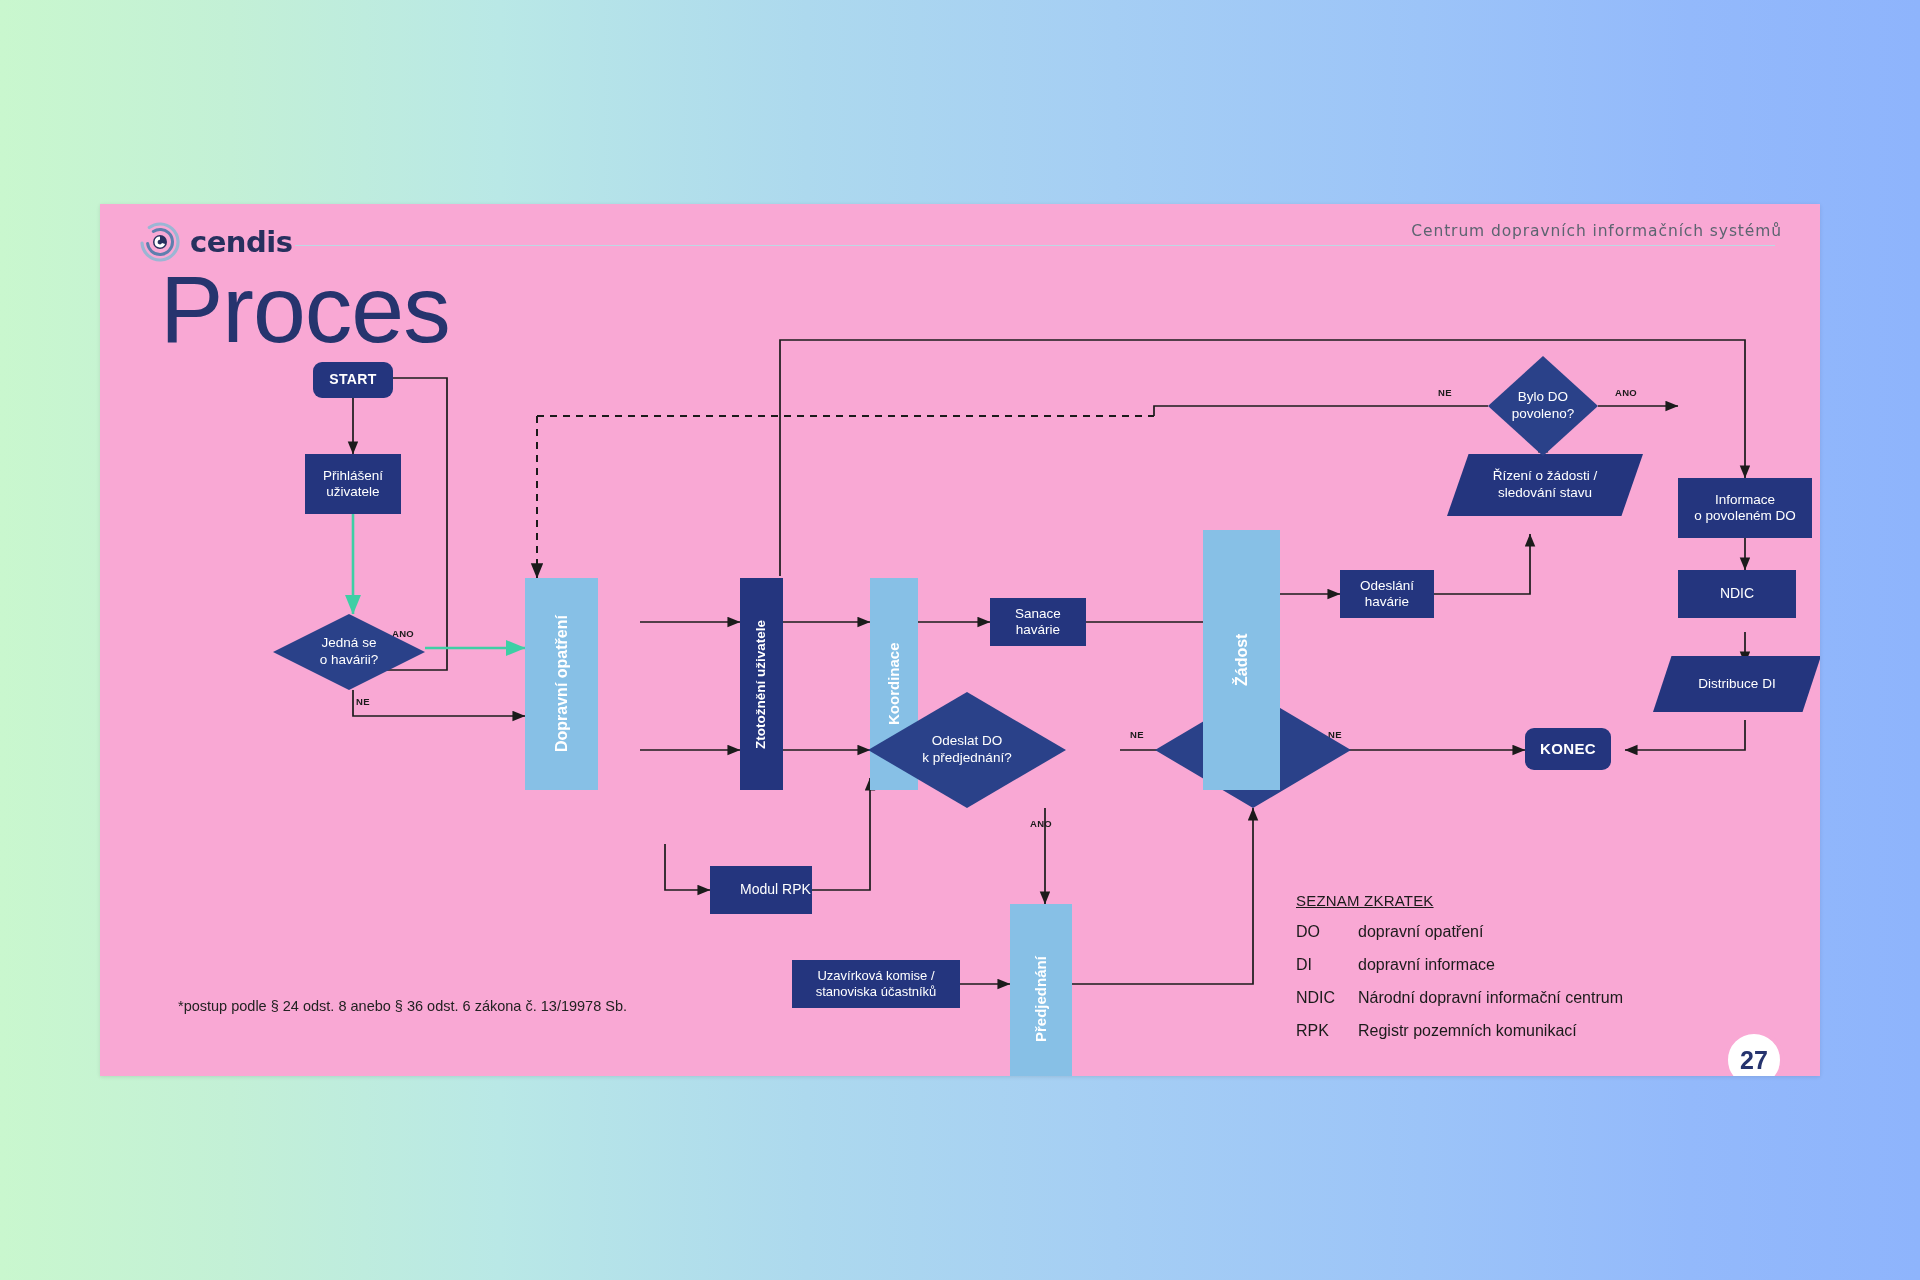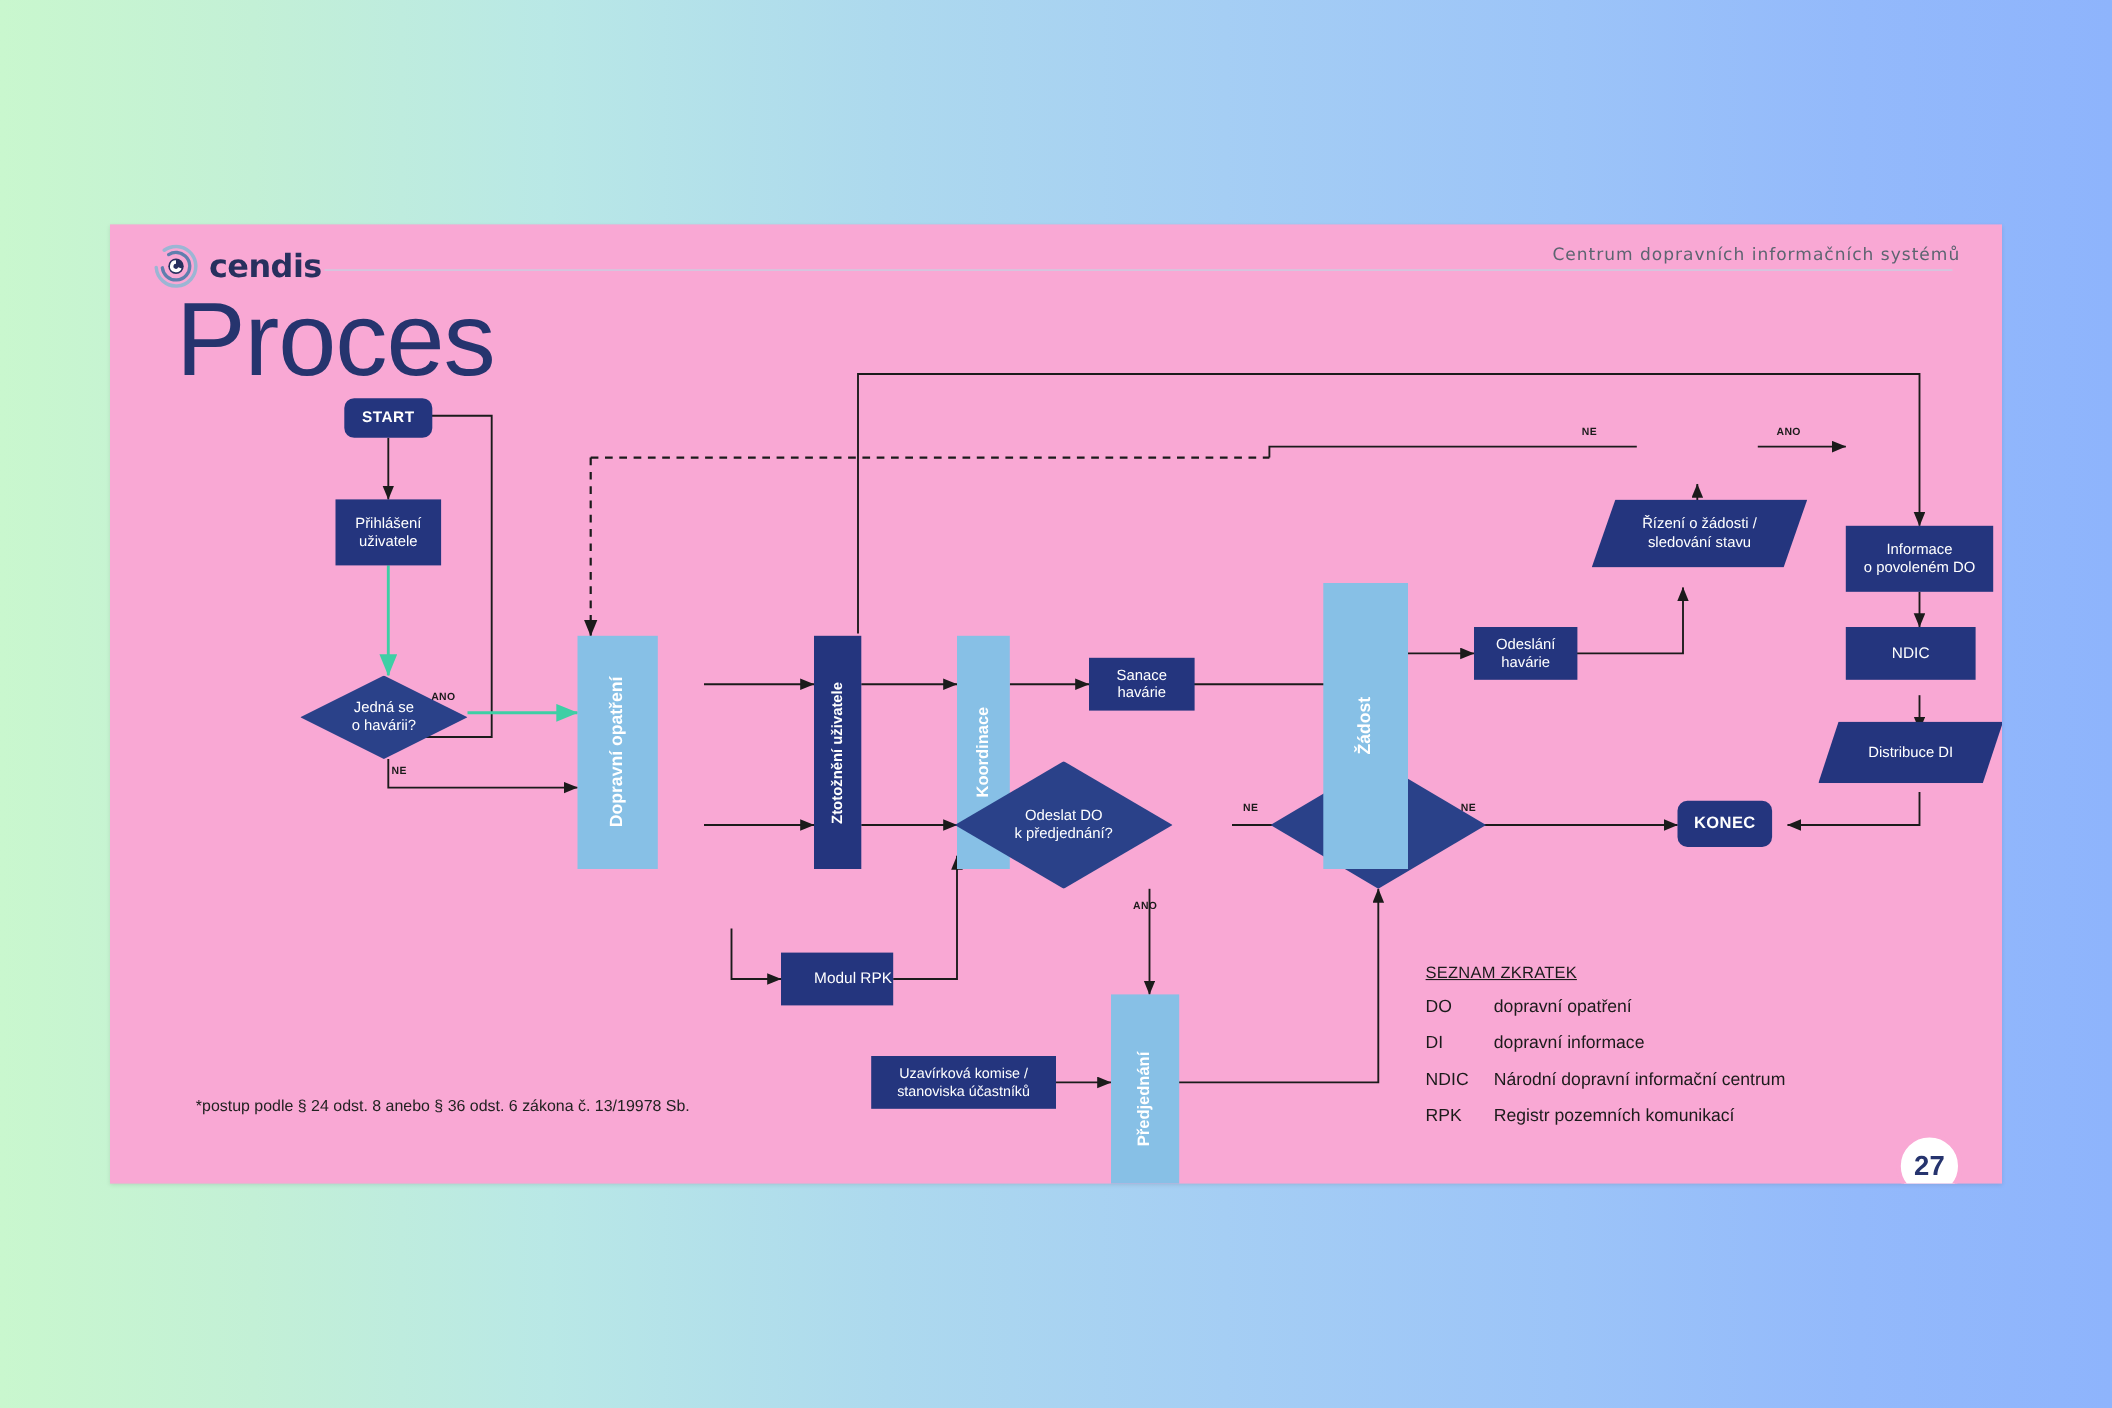--- a/index.html
+++ b/index.html
@@ -19,21 +19,21 @@
   .logo-wrap{position:absolute;left:40px;top:18px;display:flex;align-items:center;gap:10px;}
   .logo-mark{width:40px;height:40px;position:relative;}
   .logo-text{font-size:29px;font-weight:700;color:#27305e;letter-spacing:-.5px;font-family:"DejaVu Sans",sans-serif;}
   .hdr-rule{position:absolute;left:195px;top:41px;width:1480px;height:1px;background:#bcd9e4;}
   .hdr-right{position:absolute;right:38px;top:18px;font-size:15.5px;color:#5c6470;letter-spacing:.9px;font-family:"DejaVu Sans",sans-serif;}
   .page-title{position:absolute;left:60px;top:58px;font-size:95px;color:#26346e;font-family:"Liberation Sans",sans-serif;font-weight:400;letter-spacing:-1px;line-height:1;}
   .footnote{position:absolute;left:78px;top:794px;font-size:14.5px;color:#222;}
   .pagenum{position:absolute;right:36px;bottom:-14px;width:52px;height:52px;border:4px solid #f9a8d4;border-radius:50%;
            display:flex;align-items:center;justify-content:center;font-size:25px;font-weight:700;color:#26346e;background:#fff;}
   
-  .abbr{position:absolute;left:1196px;top:672px;}
+  .abbr{position:absolute;left:1196px;top:688px;}
   .abbr-title{font-size:15px;color:#1b1b1b;text-decoration:underline;margin-bottom:14px;letter-spacing:.2px;}
   .abbr-row{display:flex;font-size:16px;color:#1b1b1b;margin-bottom:15px;}
   .abbr-key{width:62px;flex:none;}
   
   .fc{position:absolute;left:0;top:0;width:1720px;height:872px;}
   .node{position:absolute;box-sizing:border-box;display:flex;align-items:center;justify-content:center;text-align:center;color:#fff;line-height:1.22;}
   .dark{background:#24357e;}
   .light{background:#87c0e6;}
   .rnd{border-radius:9px;font-weight:700;letter-spacing:.4px;}
   .vert{writing-mode:vertical-rl;transform:rotate(180deg);font-weight:700;}
@@ -198,20 +198,22 @@
 žádost?</div>
 
   <div class="node light vert" style="left:1103px;top:326px;width:77px;height:260px;font-size:16px;">Žádost</div>
 
   <div class="node dark" style="left:1240px;top:366px;width:94px;height:48px;font-size:13.5px;white-space:pre-line;">Odeslání
 havárie</div>
 
   <div class="para para-r" style="left:1347px;top:250px;width:196px;height:62px;font-size:13.5px;white-space:pre-line;text-align:center;">Řízení o žádosti /
 sledování stavu</div>
 
+  <div class="diamond" style="left:1388px;top:152px;width:110px;height:100px;font-size:13.5px;white-space:pre-line;">Bylo DO
+povoleno?</div>
 
   <div class="node dark" style="left:1578px;top:274px;width:134px;height:60px;font-size:13.5px;white-space:pre-line;">Informace
 o povoleném DO</div>
 
   <div class="node dark" style="left:1578px;top:366px;width:118px;height:48px;font-size:14px;">NDIC</div>
 
   <div class="para para-r" style="left:1553px;top:452px;width:168px;height:56px;font-size:13.5px;">Distribuce DI</div>
 
   <div class="node dark rnd" style="left:1425px;top:524px;width:86px;height:42px;font-size:15px;">KONEC</div>
 

